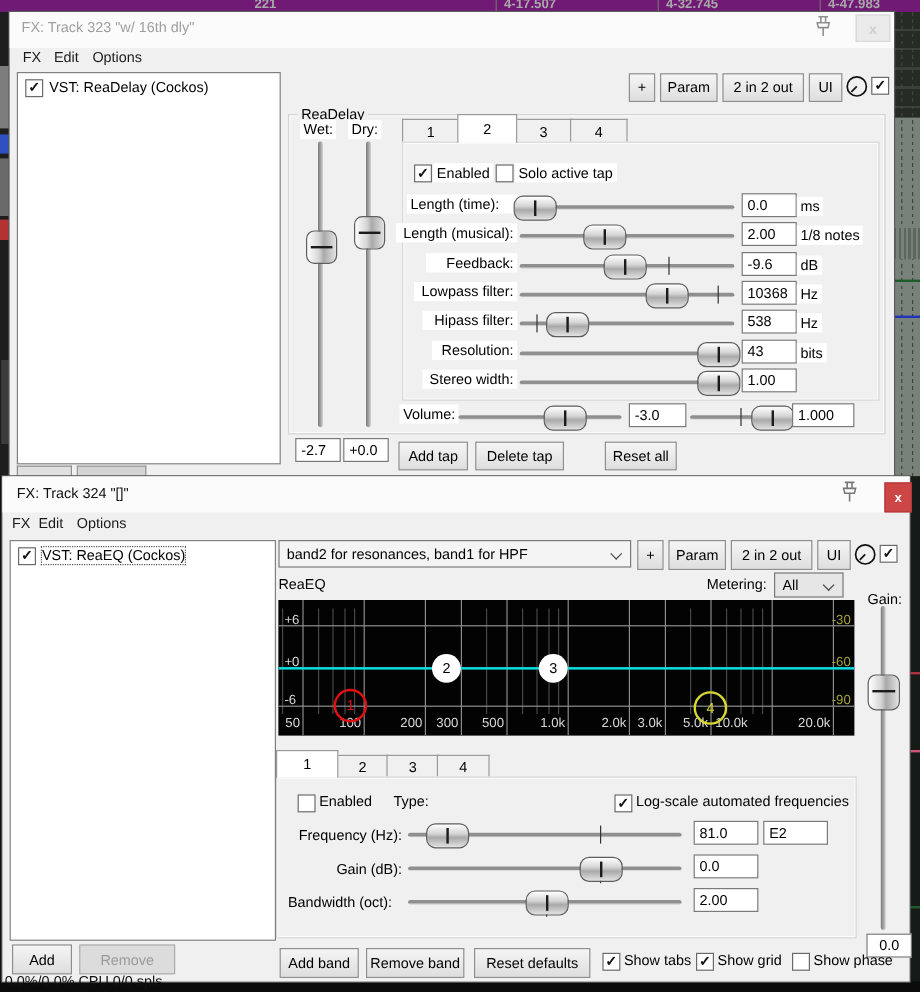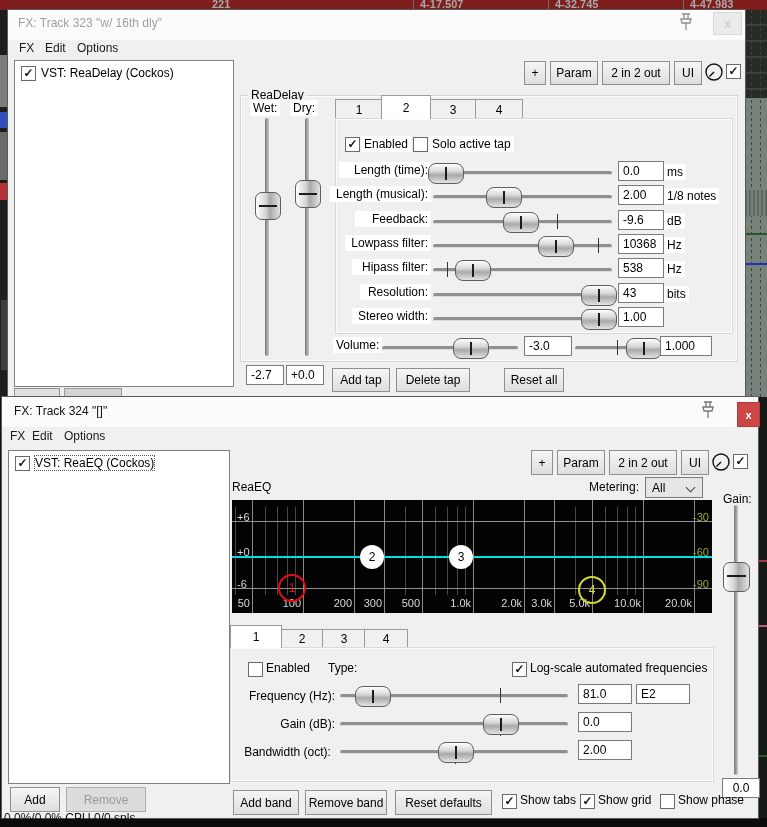--- a/index.html
+++ b/index.html
@@ -39,21 +39,21 @@
   .menu-item{position:absolute;color:#1a1a1a;}
   
   .graph{position:absolute;background:#030303;overflow:hidden;}
   .vgrid{position:absolute;top:7px;height:88px;width:1px;background:#474747;z-index:0;}
   .vgrid.major{top:0;height:113px;background:#8a8a8a;}
   .hgrid{position:absolute;left:0;right:0;height:1px;background:#8f8f8f;z-index:1;}
   .gl{position:absolute;font-size:11px;color:#d8d8d8;z-index:2;white-space:nowrap;}
   .gl.olive{color:#a3a33c;}
   .pt{position:absolute;width:24px;height:24px;border-radius:50%;z-index:4;
       display:flex;align-items:center;justify-content:center;font-size:12px;}
-  .ruler{position:absolute;top:0;left:0;right:0;height:10px;background:#7f1d1d;}
+  .ruler{position:absolute;top:0;left:0;right:0;height:10px;background:#701a75;}
   .rlbl{position:absolute;top:-2px;color:#a8a8a8;font-size:11px;font-weight:bold;white-space:nowrap;}
   .rsep{position:absolute;top:0;width:1px;height:10px;background:#6f6f6f;}
 </style>
 </head>
 <body>
 
 <div class="page">
 
   <div class="ruler">
     <span class="rlbl" style="left:212px">221</span>
@@ -133,21 +133,21 @@
   <div class="tab active" style="left:381px;top:95px;width:48px;height:23px">2</div>
   <div class="tab" style="left:429px;top:99px;width:46px;height:19px">3</div>
   <div class="tab" style="left:475px;top:99px;width:46px;height:19px">4</div>
   <div class="tabpage" style="left:335px;top:118px;width:396px;height:214px"></div>
 
   <span class="cb checked" style="left:345px;top:137px"></span>
   <span class="wlbl" style="left:361px;top:136px">Enabled</span>
   <span class="cb" style="left:413px;top:137px"></span>
   <span class="wlbl" style="left:429px;top:136px">Solo active tap</span>
 
-  <span class="wlbl" style="left:339px;top:162px;width:86px;text-align:right">Length (time):</span>
+  <span class="wlbl" style="left:339px;top:162px;width:86px;">Length (time):</span>
   <div class="htrack" style="left:433px;top:171px;width:179px"></div>
   <div class="hthumb" style="left:428px;top:163px"></div>
   <div class="vbox" style="left:618px;top:161px;width:36px">0.0</div>
   <span class="wlbl" style="left:664px;top:164px">ms</span>
 
   <span class="wlbl" style="left:330px;top:186px;width:95px;text-align:right">Length (musical):</span>
   <div class="htrack" style="left:433px;top:195px;width:179px"></div>
   <div class="hthumb" style="left:486px;top:187px"></div>
   <div class="vbox" style="left:618px;top:185px;width:36px">2.00</div>
   <span class="wlbl" style="left:664px;top:188px">1/8 notes</span>
@@ -213,20 +213,24 @@
   <span class="menu-item" style="left:32px;top:429px">Edit</span>
   <span class="menu-item" style="left:64px;top:429px">Options</span>
 
   <div class="panel" style="left:8px;top:450px;width:220px;height:332px"></div>
   <span class="cb checked" style="left:15px;top:456px"></span>
   <span class="lbl" style="left:35px;top:456px;outline:1px dotted #555">VST: ReaEQ (Cockos)</span>
   <div class="btn" style="left:10px;top:787px;width:48px;height:23px">Add</div>
   <div class="btn" style="left:66px;top:787px;width:78px;height:23px;background:#dcdcdc;color:#9a9a9a;border-color:#aeaeae">Remove</div>
   <span class="lbl" style="left:4px;top:811px;color:#111">0.0%/0.0% CPU 0/0 spls</span>
 
+  <div class="combo" style="left:232px;top:450px;width:266px;height:21px">
+    <span>band2 for resonances, band1 for HPF</span>
+    <span class="chev"></span>
+  </div>
   <div class="btn" style="left:531px;top:450px;width:20px;height:23px">+</div>
   <div class="btn" style="left:557px;top:450px;width:46px;height:23px">Param</div>
   <div class="btn" style="left:609px;top:450px;width:66px;height:23px">2 in 2 out</div>
   <div class="btn" style="left:681px;top:450px;width:26px;height:23px">UI</div>
   <svg class="abs" style="left:711px;top:452px" width="20" height="20" viewBox="0 0 20 20">
     <circle cx="10" cy="10" r="8" fill="none" stroke="#111" stroke-width="1.4"></circle>
     <line x1="10" y1="10" x2="5.5" y2="14.5" stroke="#111" stroke-width="1.4"></line>
   </svg>
   <span class="cb checked" style="left:733px;top:454px"></span>
 
@@ -279,21 +283,21 @@
 
     <span class="gl" style="left:18px;top:97px;transform:translateX(-100%)">50</span>
     <span class="gl" style="left:69px;top:97px;transform:translateX(-100%)">100</span>
     <span class="gl" style="left:120px;top:97px;transform:translateX(-100%)">200</span>
     <span class="gl" style="left:150px;top:97px;transform:translateX(-100%)">300</span>
     <span class="gl" style="left:188px;top:97px;transform:translateX(-100%)">500</span>
     <span class="gl" style="left:239px;top:97px;transform:translateX(-100%)">1.0k</span>
     <span class="gl" style="left:290px;top:97px;transform:translateX(-100%)">2.0k</span>
     <span class="gl" style="left:320px;top:97px;transform:translateX(-100%)">3.0k</span>
     <span class="gl" style="left:358px;top:97px;transform:translateX(-100%)">5.0k</span>
-    <span class="gl" style="left:409px;top:97px;transform:translateX(-100%)">10.0k</span>
+    <span class="gl" style="left:391px;top:97px;transform:translateX(-100%)">10.0k</span>
     <span class="gl" style="left:460px;top:97px;transform:translateX(-100%)">20.0k</span>
 
     <div class="pt" style="left:46px;top:74px;border:2px solid #e01010;color:#e01010">1</div>
     <div class="pt" style="left:128px;top:45px;background:#fff;color:#000">2</div>
     <div class="pt" style="left:217px;top:45px;background:#fff;color:#000">3</div>
     <div class="pt" style="left:346px;top:76px;border:2px solid #d8d832;color:#d8d832">4</div>
   </div>
 
   <div class="vtrack" style="left:734px;top:505px;height:270px"></div>
   <div class="vthumb" style="left:723px;top:562px;width:25px;height:28px"></div>
@@ -317,21 +321,21 @@
   <div class="hthumb" style="left:355px;top:686px"></div>
   <div class="vbox" style="left:578px;top:684px;width:44px">81.0</div>
   <div class="vbox" style="left:636px;top:684px;width:44px">E2</div>
 
   <span class="lbl" style="left:240px;top:717px;width:95px;text-align:right">Gain (dB):</span>
   <div class="htrack" style="left:340px;top:722px;width:228px"></div>
   <div class="tick" style="left:500px;top:728px;height:8px"></div>
   <div class="hthumb" style="left:483px;top:714px"></div>
   <div class="vbox" style="left:578px;top:712px;width:44px">0.0</div>
 
-  <span class="lbl" style="left:240px;top:745px;width:95px;text-align:center">Bandwidth (oct):</span>
+  <span class="lbl" style="left:240px;top:745px;width:95px;text-align:left">Bandwidth (oct):</span>
   <div class="htrack" style="left:340px;top:750px;width:228px"></div>
   <div class="tick" style="left:455px;top:756px;height:8px"></div>
   <div class="hthumb" style="left:438px;top:742px"></div>
   <div class="vbox" style="left:578px;top:740px;width:44px">2.00</div>
 
   <div class="btn" style="left:233px;top:790px;width:64px;height:23px">Add band</div>
   <div class="btn" style="left:305px;top:790px;width:80px;height:23px">Remove band</div>
   <div class="btn" style="left:395px;top:790px;width:95px;height:23px">Reset defaults</div>
   <span class="cb checked" style="left:502px;top:794px"></span>
   <span class="lbl" style="left:520px;top:793px">Show tabs</span>

